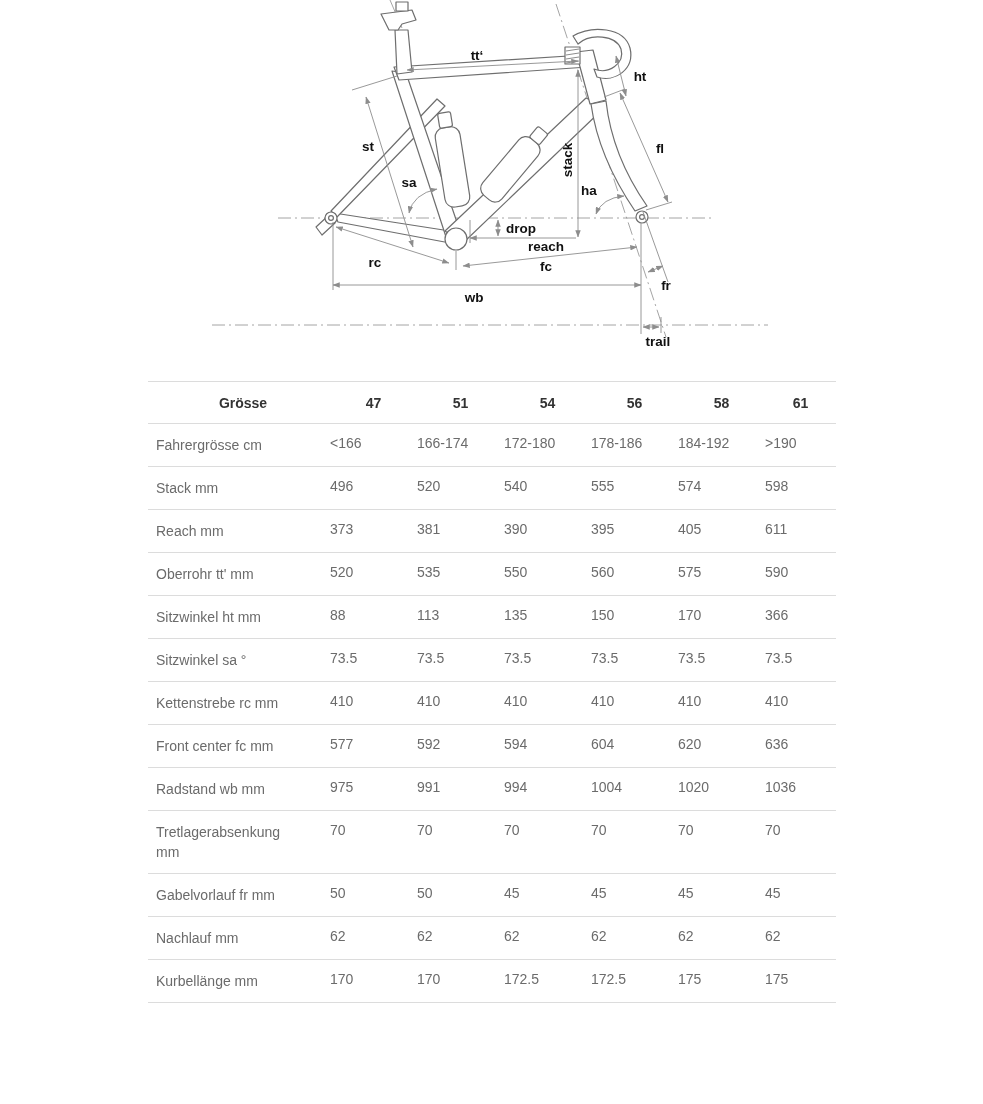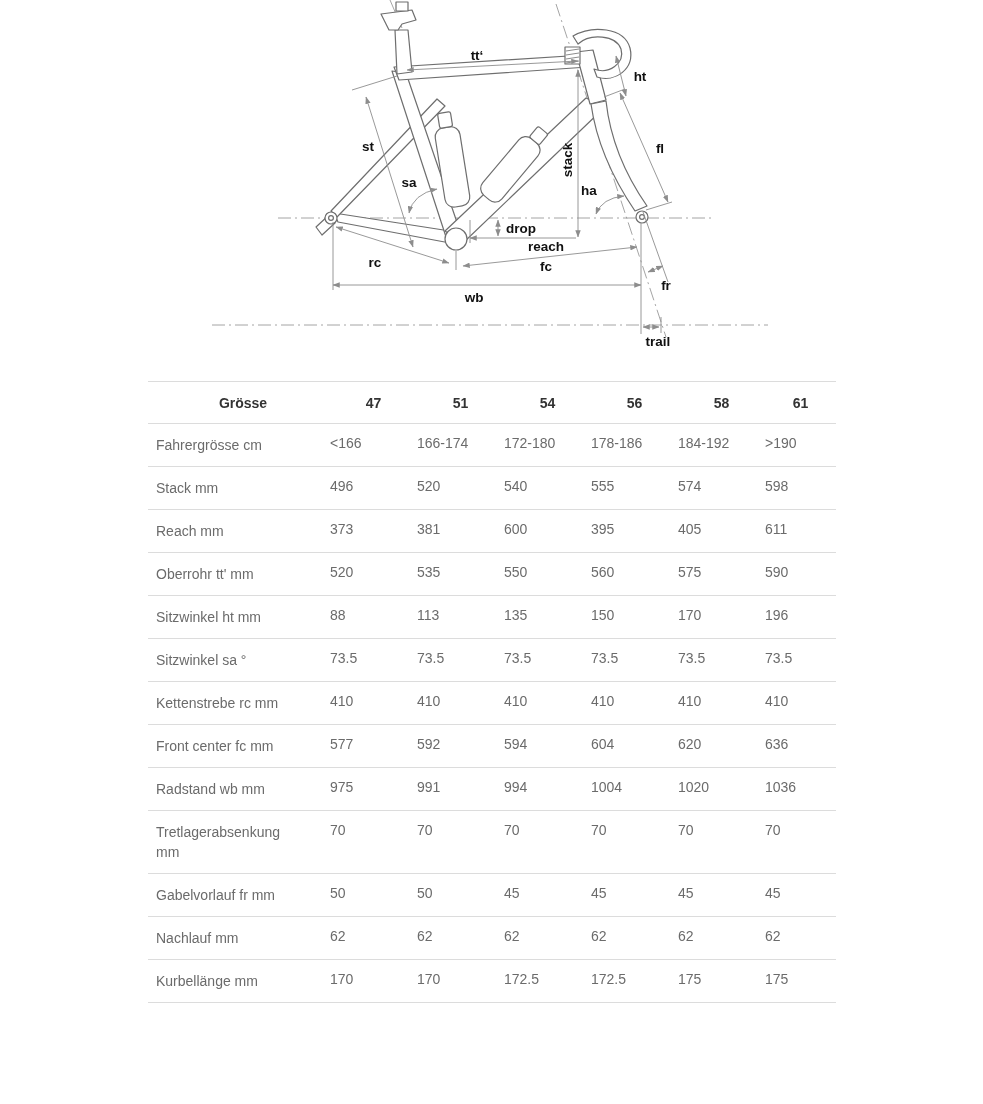--- a/index.html
+++ b/index.html
@@ -159,42 +159,42 @@
           <td>520</td>
           <td>540</td>
           <td>555</td>
           <td>574</td>
           <td>598</td>
         </tr>
         <tr>
           <td class="lbl">Reach mm</td>
           <td>373</td>
           <td>381</td>
-          <td>600</td>
+          <td>390</td>
           <td>395</td>
           <td>405</td>
           <td>611</td>
         </tr>
         <tr>
           <td class="lbl">Oberrohr tt' mm</td>
           <td>520</td>
           <td>535</td>
           <td>550</td>
           <td>560</td>
           <td>575</td>
           <td>590</td>
         </tr>
         <tr>
           <td class="lbl">Sitzwinkel ht mm</td>
           <td>88</td>
           <td>113</td>
           <td>135</td>
           <td>150</td>
           <td>170</td>
-          <td>196</td>
+          <td>366</td>
         </tr>
         <tr>
           <td class="lbl">Sitzwinkel sa °</td>
           <td>73.5</td>
           <td>73.5</td>
           <td>73.5</td>
           <td>73.5</td>
           <td>73.5</td>
           <td>73.5</td>
         </tr>

